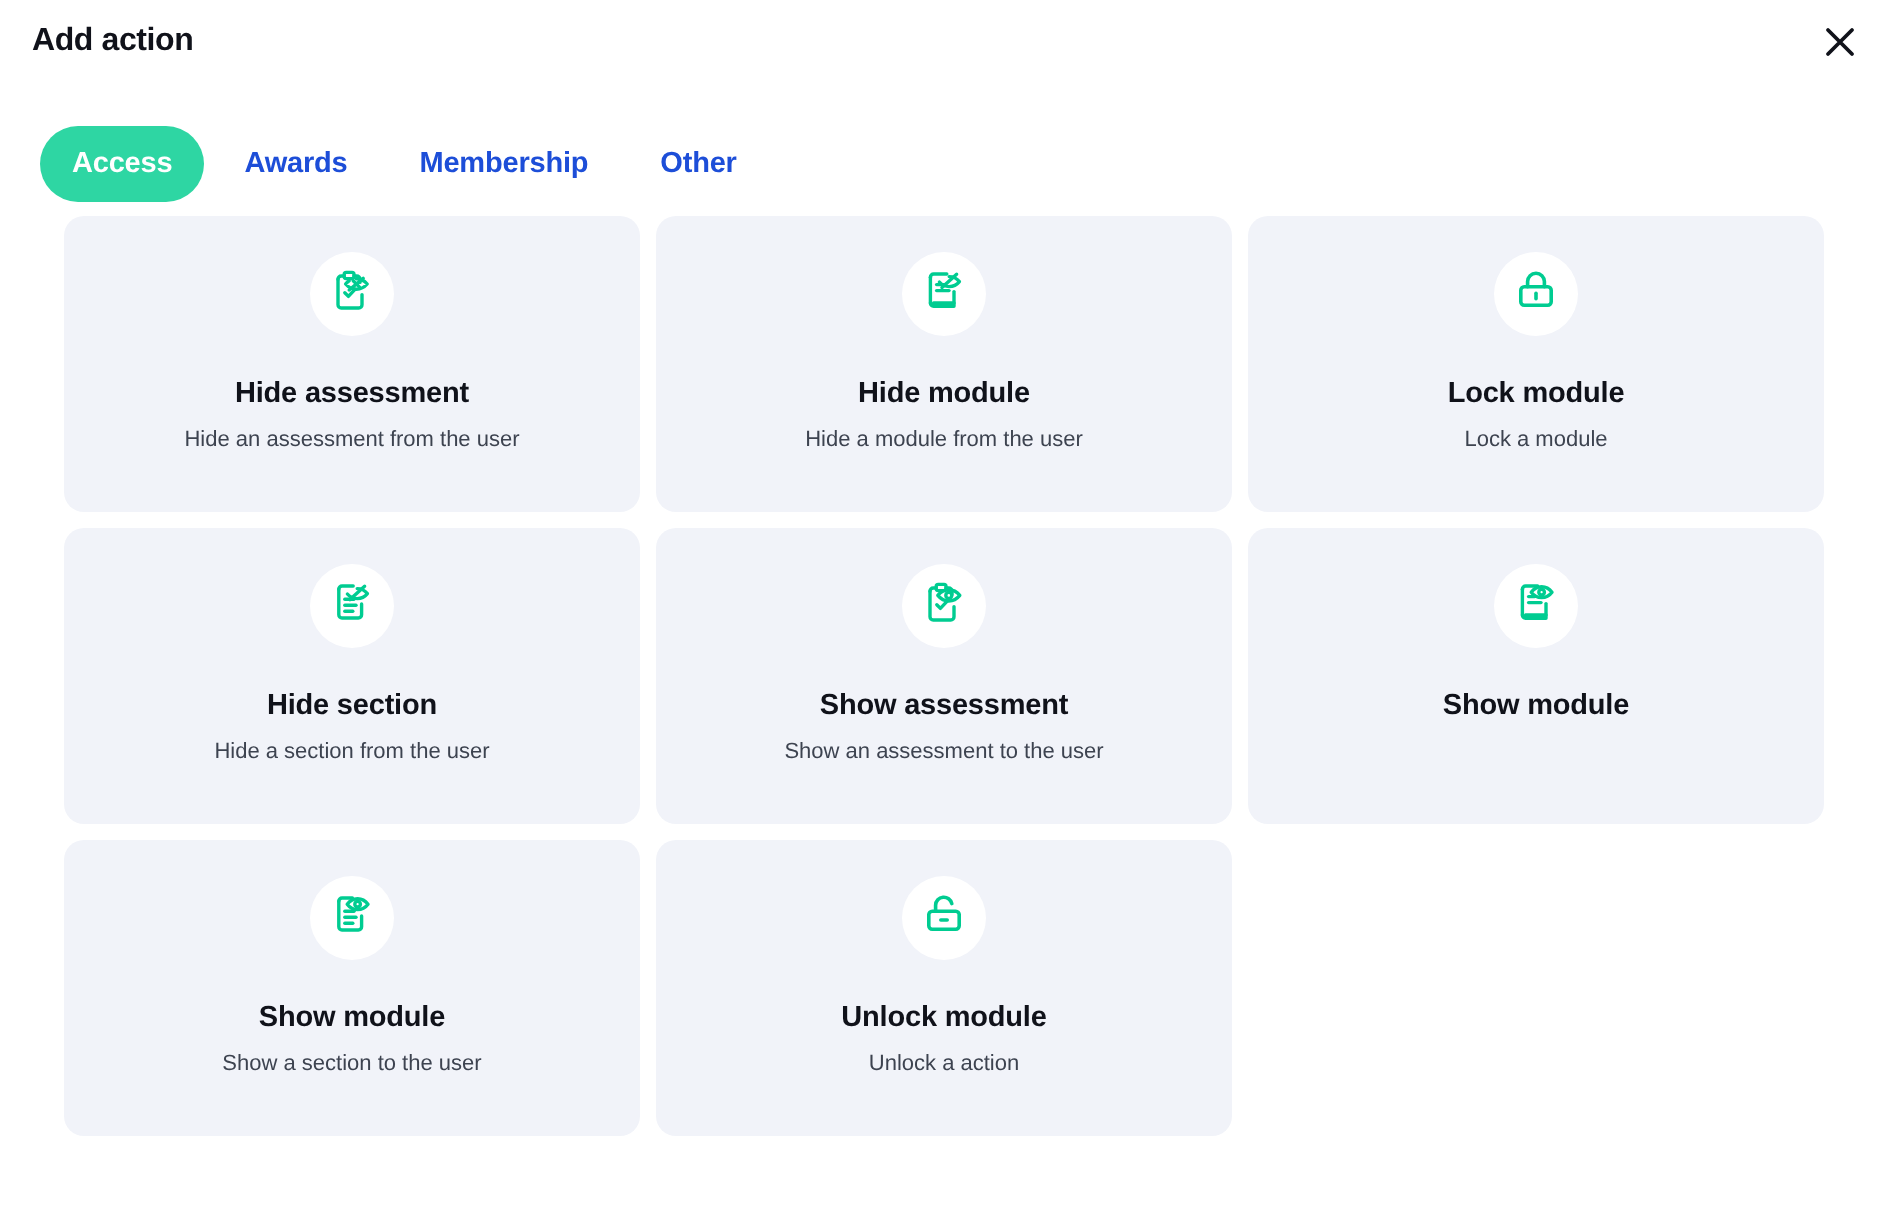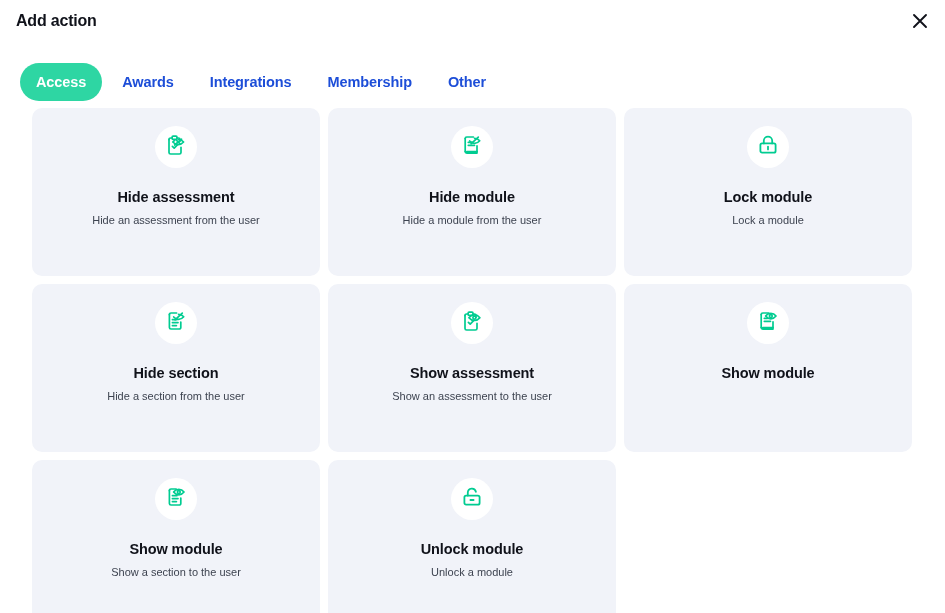--- a/index.html
+++ b/index.html
@@ -78,21 +78,21 @@
   .grid {
     display: grid;
     grid-template-columns: repeat(3, 288px);
     gap: 8px;
     padding: 14px 0 0 32px;
     box-sizing: border-box;
   }
   .card {
     background: #f1f3f9;
     border-radius: 10px;
-    height: 168px;
+    height: 148px;
     display: flex;
     flex-direction: column;
     align-items: center;
     cursor: pointer;
     box-sizing: border-box;
     padding-top: 18px;
   }
   .card-icon-circle {
     width: 42px;
     height: 42px;
@@ -133,21 +133,20 @@
         <svg width="20" height="20" viewBox="0 0 20 20" fill="none">
           <path d="M4 4 L16 16 M16 4 L4 16" stroke="#10121a" stroke-width="1.9" stroke-linecap="round"></path>
         </svg>
       </span>
     </button>
   </div>
 
   <div class="tabs">
     <button class="tab active">Access</button>
     <button class="tab">Awards</button>
-    <button class="tab">Integrations</button>
     <button class="tab">Membership</button>
     <button class="tab">Other</button>
   </div>
 
   <div class="grid">
 
     <div class="card">
       <div class="card-icon-circle">
         <span>
           <svg width="24" height="24" viewBox="0 0 24 24" fill="none" stroke="#00cc91" stroke-width="1.7" stroke-linecap="round" stroke-linejoin="round">
@@ -275,17 +274,17 @@
       <div class="card-icon-circle">
         <span>
           <svg width="24" height="24" viewBox="0 0 24 24" fill="none" stroke="#00cc91" stroke-width="1.8" stroke-linecap="round" stroke-linejoin="round">
             <rect x="4.4" y="10.6" width="15.2" height="9" rx="1.7"></rect>
             <path d="M7.8 10.6V7.6a4.1 4.1 0 0 1 8.1-.8"></path>
             <path d="M10.4 15h3.2"></path>
           </svg>
         </span>
       </div>
       <div class="card-title">Unlock module</div>
-      <div class="card-desc">Unlock a module</div>
+      <div class="card-desc">Unlock a action</div>
     </div>
 
   </div>
 </div>
 
 </body></html>

